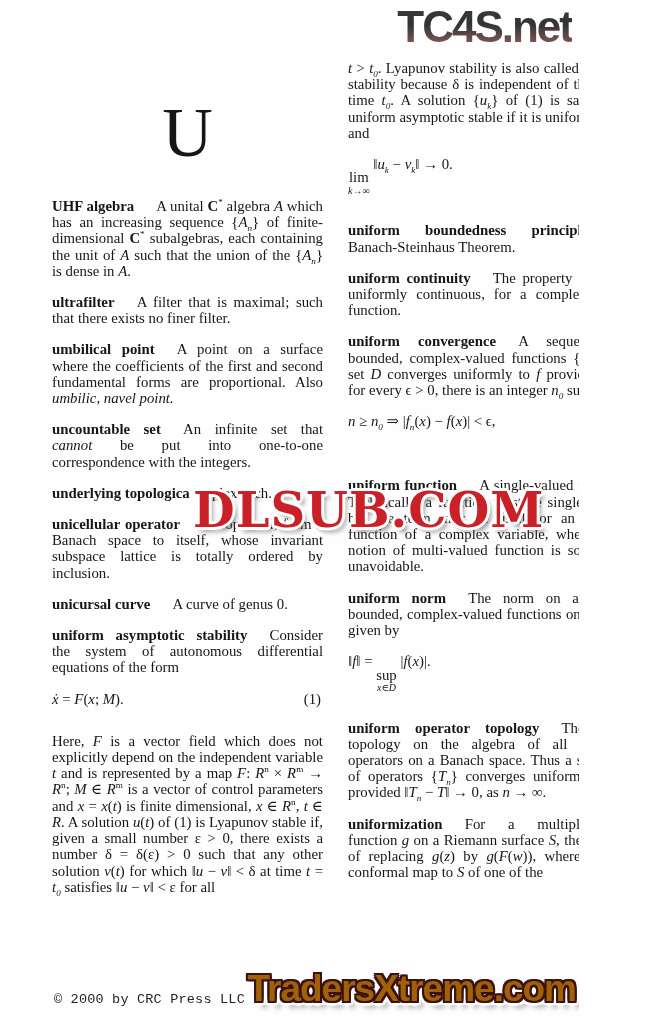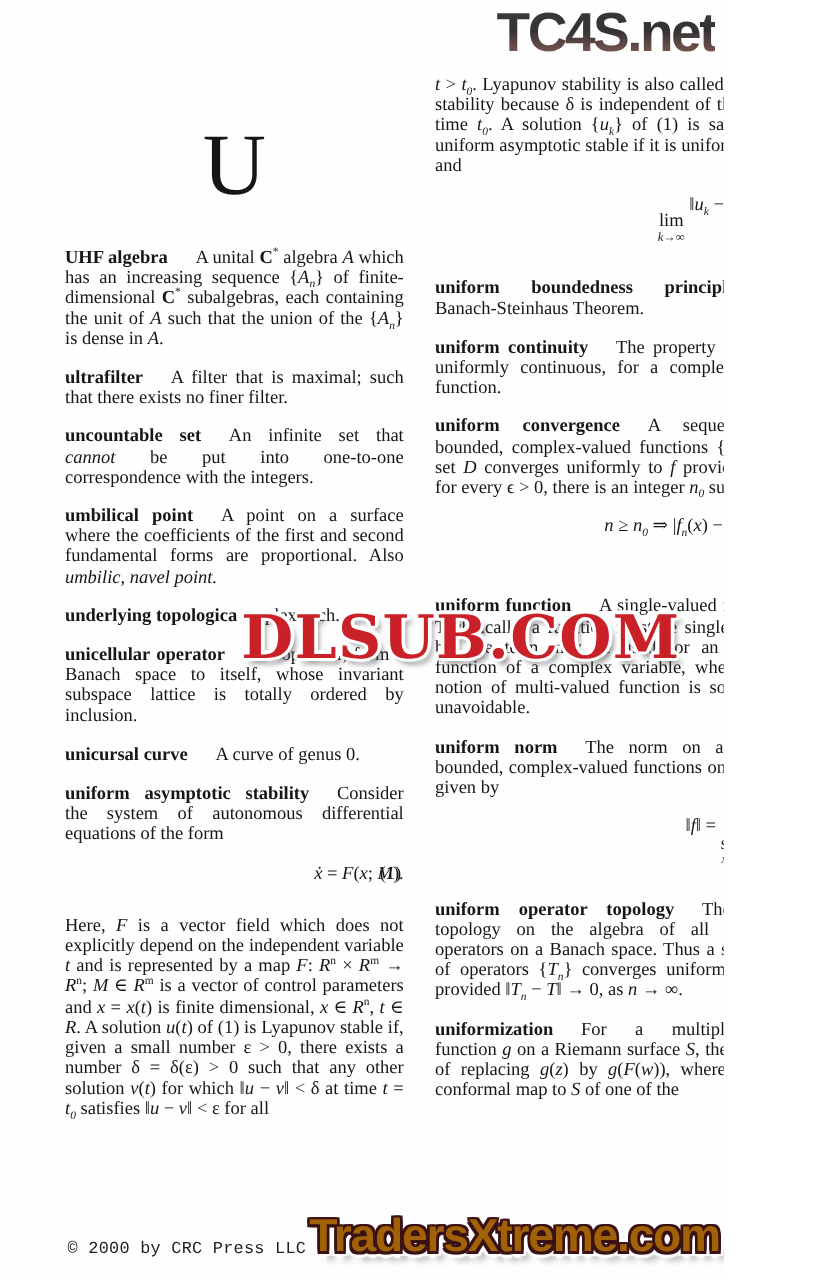--- a/index.html
+++ b/index.html
@@ -21,21 +21,21 @@
     margin:38px 0 30px 0; font-weight:400;
   }
   .entry, .para { margin:0 0 15px 0; }
   .term { font-weight:bold; margin-right:1.5em; }
   .entry.term-line .term { display:inline; }
   .def { display:inline; }
   i { font-style:italic; }
   sub, sup { font-size:0.62em; line-height:0; }
   sub { font-style:italic; }
   .formula {
-    position:relative; display:flex; justify-content:flex-end; align-items:center;
+    position:relative; display:flex; justify-content:flex-start; align-items:center;
     margin:10px 0 26px 0; text-align:center;
   }
   .eq { white-space:nowrap; }
   .eqnum { position:absolute; right:2px; top:50%; transform:translateY(-50%); }
   .stack {
     display:inline-flex; flex-direction:column; align-items:center;
     vertical-align:-0.9em; line-height:1.05;
   }
   .stack-top { font-size:1em; }
   .stack-bot { font-size:10px; font-style:italic; }
@@ -89,22 +89,22 @@
 
 <div class="page">
 
   <div class="wm-top">TC4S.net</div>
 
   <div class="col col-left">
     <div class="big-letter">U</div>
     <div class="col-flow">
         <p class="entry"><b class="term">UHF algebra</b><span class="def">A unital <b>C</b><sup>*</sup> algebra <i>A</i> which has an increasing sequence {<i>A</i><sub>n</sub>} of finite-dimensional <b>C</b><sup>*</sup> subalgebras, each containing the unit of <i>A</i> such that the union of the {<i>A</i><sub>n</sub>} is dense in <i>A</i>.</span></p>
         <p class="entry"><b class="term">ultrafilter</b><span class="def">A filter that is maximal; such that there exists no finer filter.</span></p>
+        <p class="entry"><b class="term">umbilical point</b><span class="def">A point on a surface where the coefficients of the first and second fundamental forms are proportional. Also <i>umbilic, navel point.</i></span></p>
         <p class="entry"><b class="term">uncountable set</b><span class="def">An infinite set that <i>cannot</i> be put into one-to-one correspondence with the integers.</span></p>
-        <p class="entry"><b class="term">umbilical point</b><span class="def">A point on a surface where the coefficients of the first and second fundamental forms are proportional. Also <i>umbilic, navel point.</i></span></p>
         <p class="entry term-line"><b class="term">underlying topologica</b><span class="def">plex such.</span></p>
         <p class="entry"><b class="term">unicellular operator</b><span class="def">An operator, from a Banach space to itself, whose invariant subspace lattice is totally ordered by inclusion.</span></p>
         <p class="entry"><b class="term">unicursal curve</b><span class="def">A curve of genus 0.</span></p>
         <p class="entry"><b class="term">uniform asymptotic stability</b><span class="def">Consider the system of autonomous differential equations of the form</span></p>
         <div class="formula">
           <span class="eq"><i>ẋ</i> = <i>F</i>(<i>x</i>; <i>M</i>).</span>
           <span class="eqnum">(1)</span>
         </div>
         <p class="para">Here, <i>F</i> is a vector field which does not explicitly depend on the independent variable <i>t</i> and is represented by a map <i>F</i>: <i>R</i><sup>n</sup> × <i>R</i><sup>m</sup> → <i>R</i><sup>n</sup>; <i>M</i> ∈ <i>R</i><sup>m</sup> is a vector of control parameters and <i>x</i> = <i>x</i>(<i>t</i>) is finite dimensional, <i>x</i> ∈ <i>R</i><sup>n</sup>, <i>t</i> ∈ <i>R</i>. A solution <i>u</i>(<i>t</i>) of (1) is Lyapunov stable if, given a small number ε &gt; 0, there exists a number δ = δ(ε) &gt; 0 such that any other solution <i>v</i>(<i>t</i>) for which ‖<i>u</i> − <i>v</i>‖ &lt; δ at time <i>t</i> = <i>t</i><sub>0</sub> satisfies ‖<i>u</i> − <i>v</i>‖ &lt; ε for all</p>
       </div>

